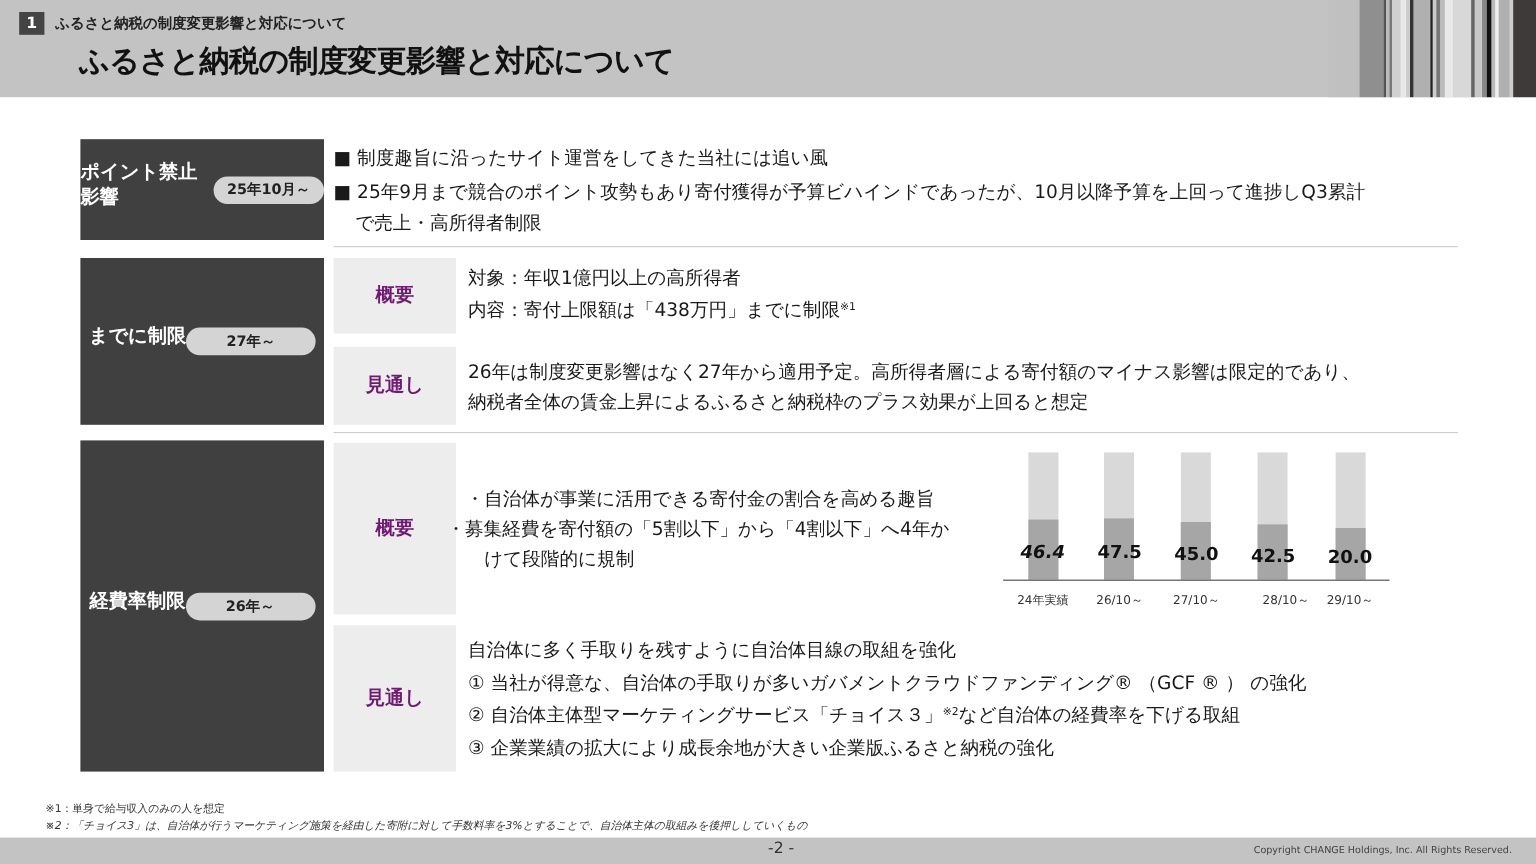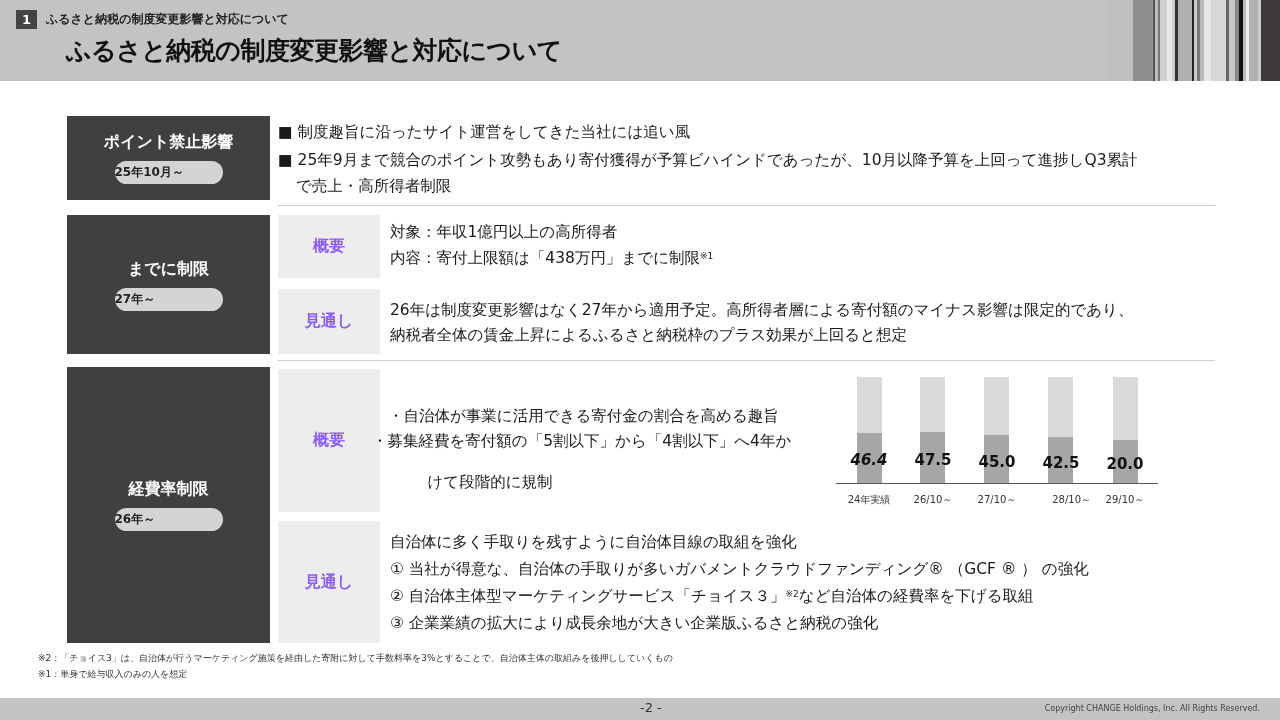--- a/index.html
+++ b/index.html
@@ -4,25 +4,25 @@
 <style>
   * { margin:0; padding:0; box-sizing:border-box; }
   body { width:1280px; height:720px; background:#fff; font-family:"DejaVu Sans","Liberation Sans",sans-serif; position:relative; overflow:hidden; color:#1a1a1a; }
   .header { position:absolute; left:0; top:0; width:1280px; height:81px; background:#c3c3c3; }
   .sec-num { position:absolute; left:16px; top:10px; width:21px; height:19px; background:#444; color:#fff; font-weight:bold; font-size:13px; text-align:center; line-height:19px; }
   .sec-label { position:absolute; left:46px; top:11px; font-size:12px; font-weight:bold; color:#222; }
   .page-title { position:absolute; left:66px; top:34px; font-size:25px; font-weight:bold; color:#111; letter-spacing:-0.5px; }
   .stripes { position:absolute; left:1107px; top:0; width:173px; height:81px; display:flex; }
   .stripes span { height:100%; display:block; }
 
-  .cat-box { position:absolute; left:67px; width:203px; background:#404040; color:#fff; display:flex; flex-direction:column; align-items:center; justify-content:center; }
+  .cat-box { position:absolute; left:67px; width:203px; background:#404040; color:#fff; display:flex; flex-direction:row; align-items:center; justify-content:center; }
   .cat-title { font-size:16px; font-weight:bold; color:#fff; margin-bottom:8px; }
-  .cat-pill { background:#d4d4d4; color:#222; font-size:12px; font-weight:bold; border-radius:12px; padding:3px 0; width:108px; }
+  .cat-pill { background:#d4d4d4; color:#222; font-size:12px; font-weight:bold; border-radius:12px; padding:3px 0; width:108px; text-align:center; }
 
-  .sub-label { position:absolute; left:278px; width:102px; background:#ededed; display:flex; align-items:center; justify-content:center; font-size:16px; font-weight:bold; color:#8b5cf6; }
+  .sub-label { position:absolute; left:278px; width:102px; background:#ededed; display:flex; align-items:center; justify-content:center; font-size:16px; font-weight:bold; color:#701a75; }
 
   .txt { position:absolute; font-size:15.5px; line-height:25px; color:#1a1a1a; white-space:nowrap; }
   .divider { position:absolute; height:1px; background:#cfcfcf; }
 
   sup { font-size:9px; vertical-align:top; position:relative; top:-2px; }
 
   .chart { position:absolute; left:836px; top:377px; width:322px; height:130px; }
   .bar { position:absolute; width:25px; top:0; height:106px; background:#d9d9d9; }
   .bar-fill { position:absolute; left:0; bottom:0; width:100%; background:#a6a6a6; }
   .bar-val { position:absolute; font-size:15px; font-weight:bold; color:#111; width:60px; text-align:center; }
@@ -91,21 +91,21 @@
 <div class="txt" style="left:390px;top:323px;">納税者全体の賃金上昇によるふるさと納税枠のプラス効果が上回ると想定</div>
 <div class="divider" style="left:278px;top:360px;width:937px;"></div>
 
 <div class="cat-box" style="top:367px;height:276px;">
   <div class="cat-title">経費率制限</div>
   <div class="cat-pill">26年～</div>
 </div>
 <div class="sub-label" style="top:369px;height:143px;">概要</div>
 <div class="txt" style="left:388px;top:404px;">・自治体が事業に活用できる寄付金の割合を高める趣旨</div>
 <div class="txt" style="left:372px;top:429px;">・募集経費を寄付額の「5割以下」から「4割以下」へ4年か</div>
-<div class="txt" style="left:412px;top:454px;margin-top:16px;">　けて段階的に規制</div>
+<div class="txt" style="left:388px;top:454px;">　けて段階的に規制</div>
 
 <div class="chart">
   <div class="bar" style="left:21px;">
       <div class="bar-fill" style="height:50px;"></div>
     </div>
   <div class="bar" style="left:84px;">
       <div class="bar-fill" style="height:51px;"></div>
     </div>
   <div class="bar" style="left:148px;">
       <div class="bar-fill" style="height:48px;"></div>
@@ -129,18 +129,18 @@
   <div class="cat-lbl" style="left:259px;">29/10～</div>
 </div>
 
 <div class="sub-label" style="top:521px;height:122px;">見通し</div>
 <div class="txt" style="left:390px;top:530px;text-align:right;">自治体に多く手取りを残すように自治体目線の取組を強化</div>
 <div class="txt" style="left:390px;top:557px;">① 当社が得意な、自治体の手取りが多いガバメントクラウドファンディング® （GCF ® ） の強化</div>
 <div class="txt" style="left:390px;top:584px;"><span>② 自治体主体型マーケティングサービス「チョイス３」</span><sup>※2</sup><span>など自治体の経費率を下げる取組</span></div>
 <div class="txt" style="left:390px;top:611px;">③ 企業業績の拡大により成長余地が大きい企業版ふるさと納税の強化</div>
 
 <div class="footnote" style="top:668px;">※1：単身で給与収入のみの人を想定</div>
-<div class="footnote" style="top:652px;">※2：「チョイス3」は、自治体が行うマーケティング施策を経由した寄附に対して手数料率を3%とすることで、自治体主体の取組みを後押ししていくもの</div>
+<div class="footnote" style="top:682px;font-style:italic;">※2：「チョイス3」は、自治体が行うマーケティング施策を経由した寄附に対して手数料率を3%とすることで、自治体主体の取組みを後押ししていくもの</div>
 
 <div class="footer">
   <div class="page-num">-2 -</div>
   <div class="copyright">Copyright CHANGE Holdings, Inc. All Rights Reserved.</div>
 </div>
 
 </body></html>

